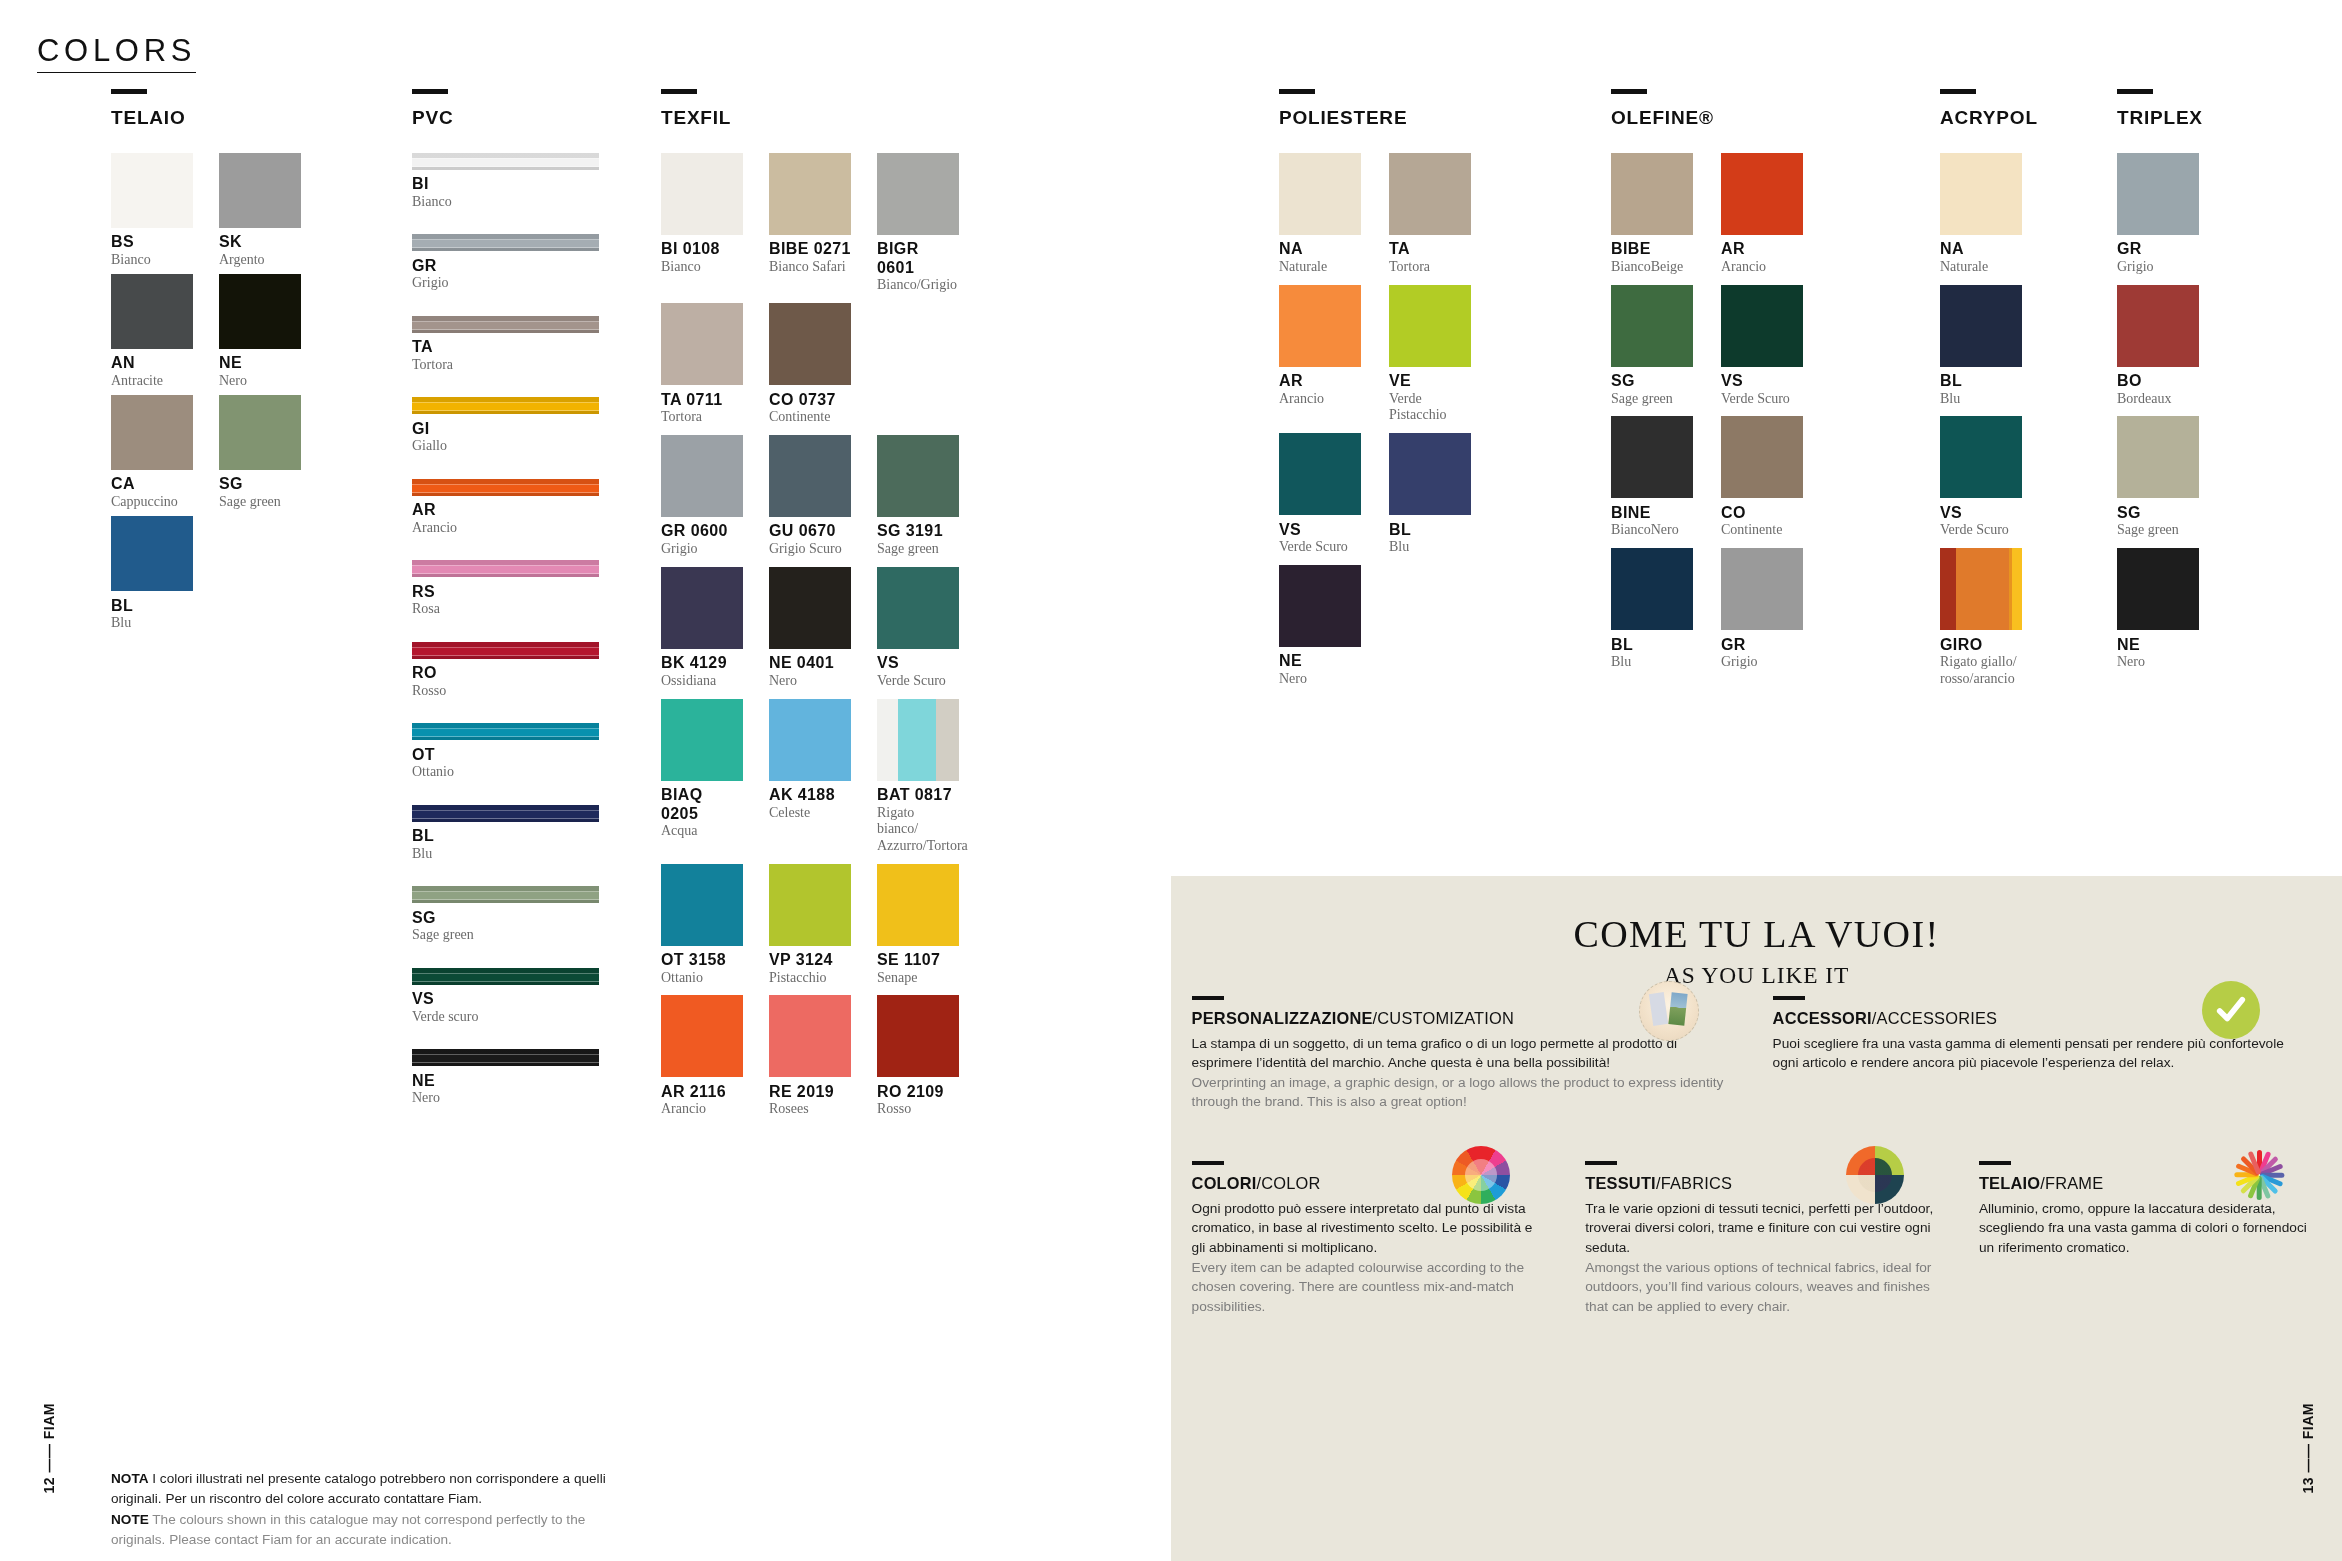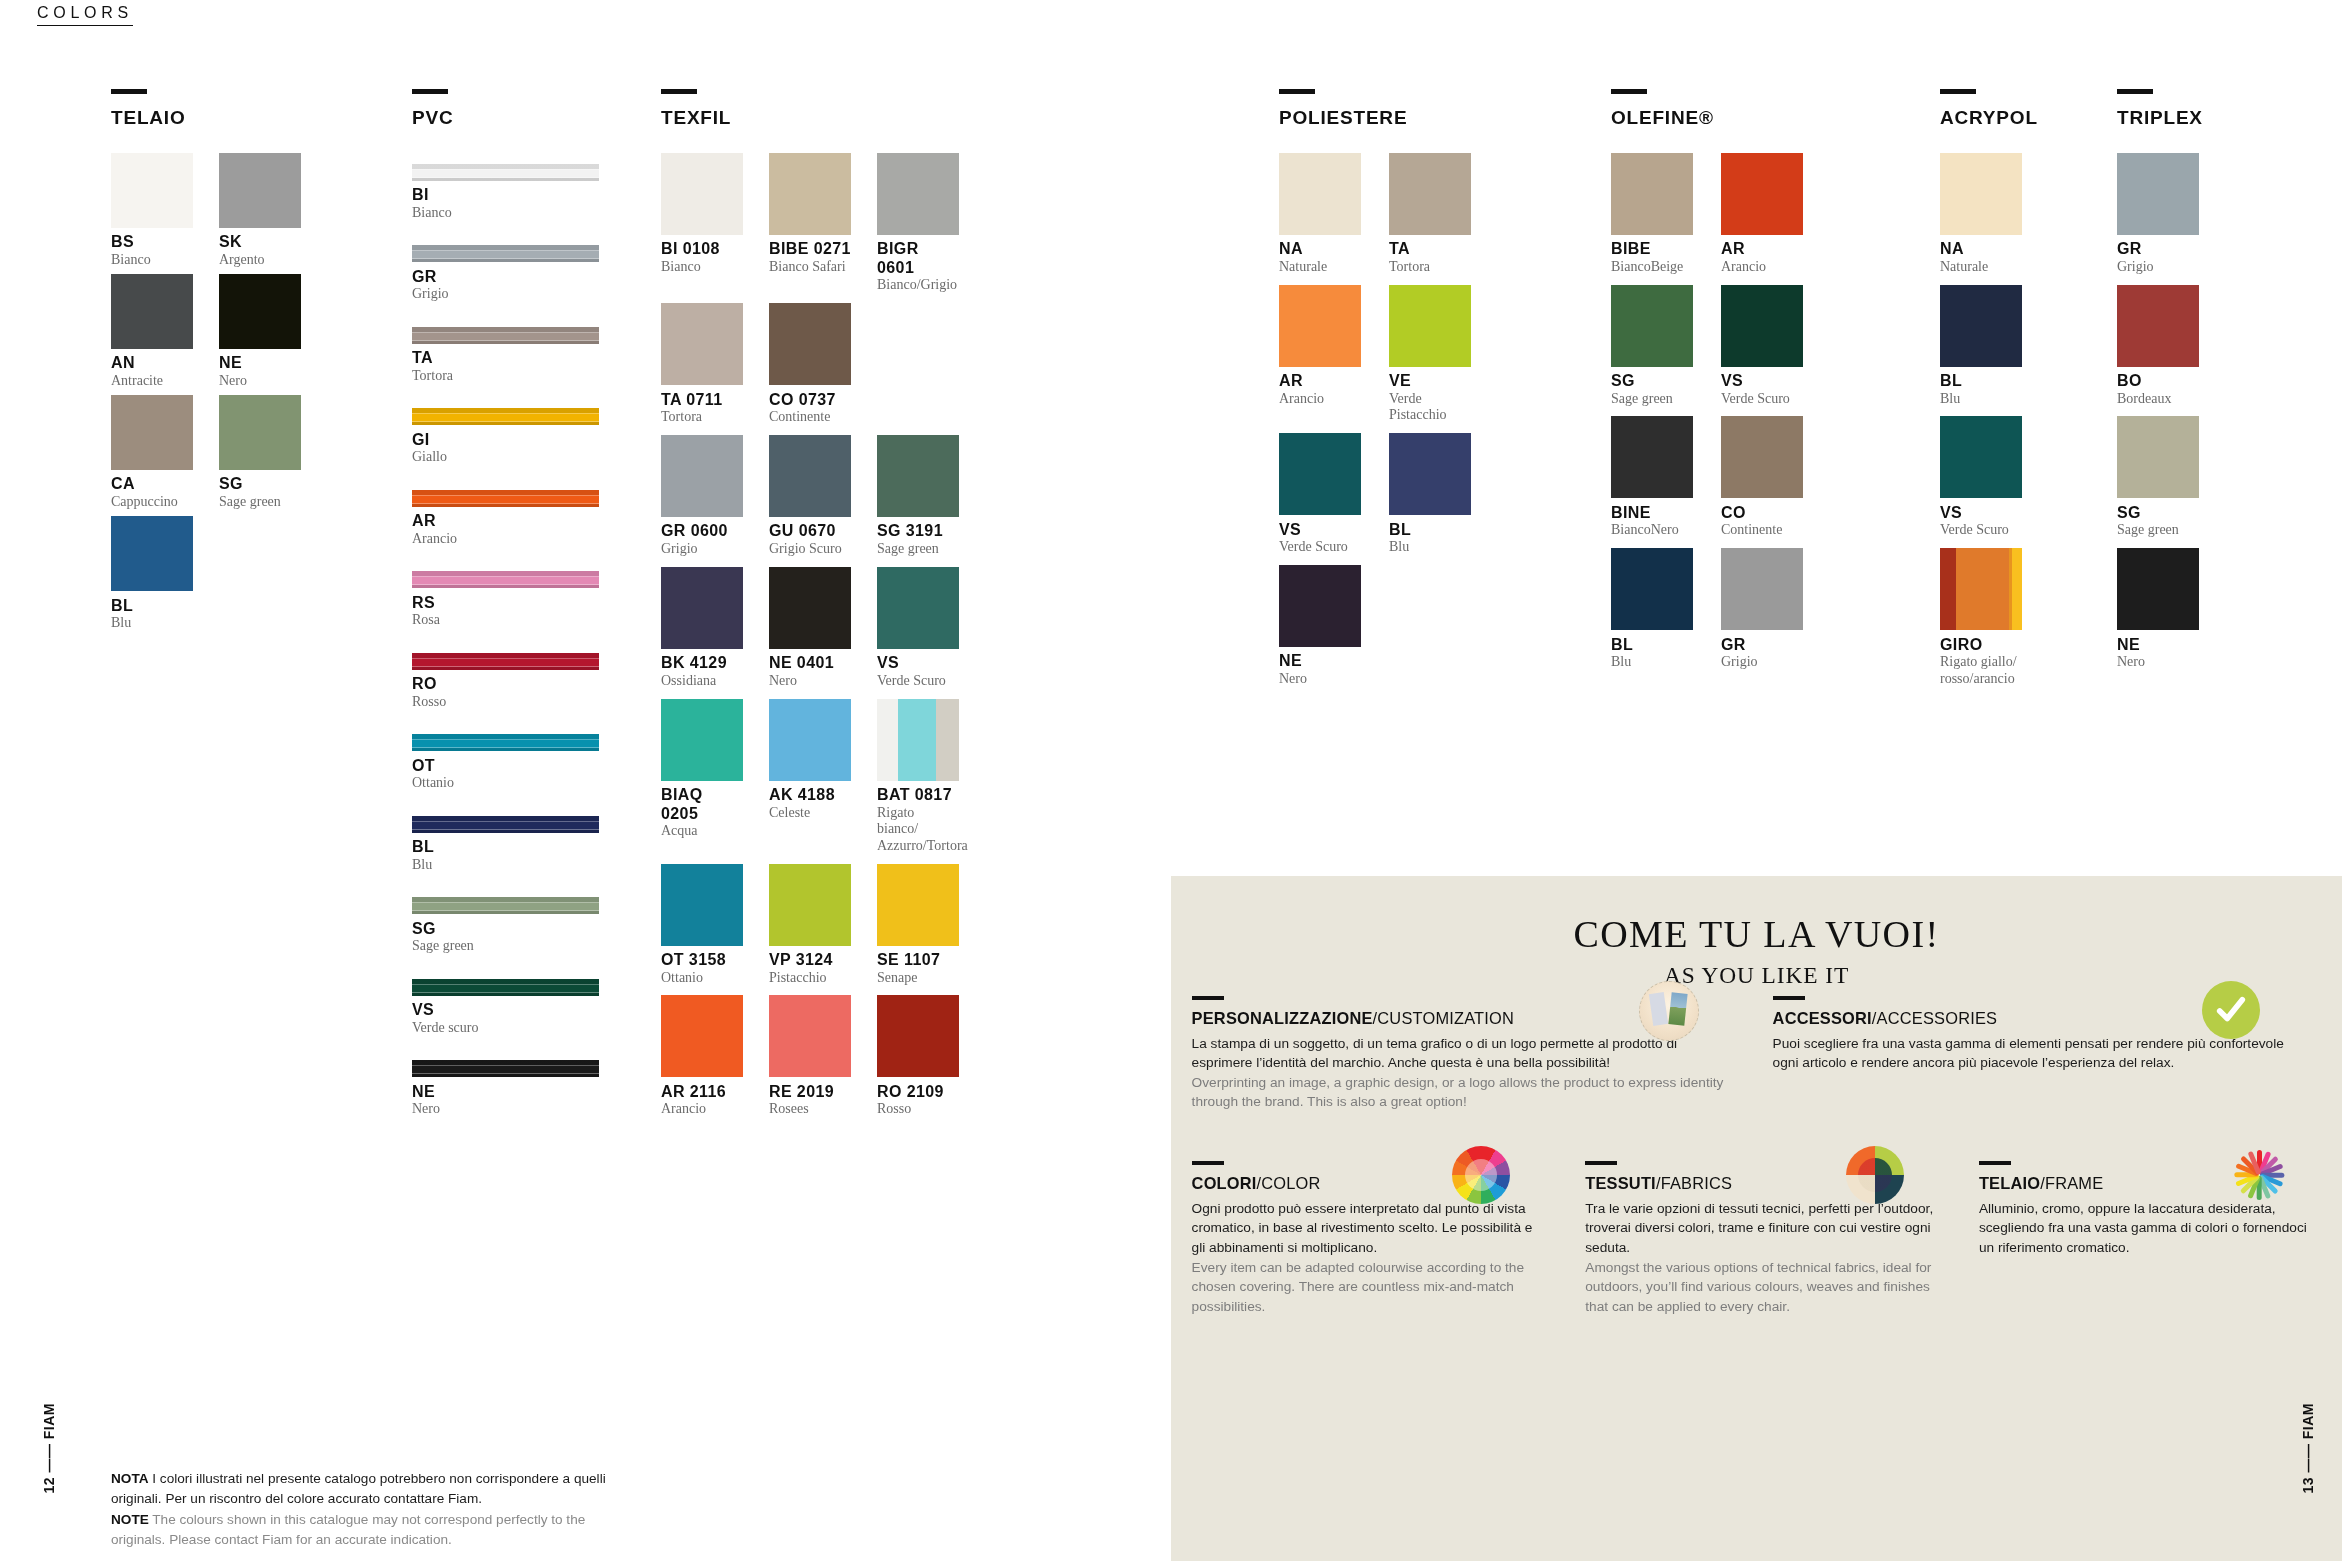--- a/index.html
+++ b/index.html
@@ -12,35 +12,35 @@
 
   
   .rule{width:36px;height:4.7px;background:#111;margin-bottom:13px;}
   .grp-title{font-size:19px;font-weight:bold;letter-spacing:0.8px;color:#111;
              font-family:"Liberation Sans",sans-serif;}
   .sw-code{font-size:16px;font-weight:bold;color:#111;letter-spacing:0.4px;line-height:1.15;margin-top:5.6px;}
   .sw-name{font-size:14px;color:#6b6b6b;font-family:"Liberation Serif",serif;line-height:1.18;}
 
   
   #colors-heading{
-    position:absolute;left:37px;top:4px;
-    font-size:16px;letter-spacing:4.7px;color:#111;
+    position:absolute;left:37px;top:33px;
+    font-size:31px;letter-spacing:4.7px;color:#111;
     border-bottom:1.4px solid #111;padding-bottom:3px;
   }
 
   
   .col{position:absolute;}
 
   
   .grid2{display:grid;grid-template-columns:82px 82px;column-gap:26px;row-gap:5.6px;margin-top:24px;}
   .cell{width:82px;}
   .solid{width:82px;height:75px;}
 
   
-  .pvc-list{margin-top:35px;}
+  .pvc-list{margin-top:24px;}
   .pvc-item{margin-bottom:24px;}
   .pvc-bar{width:187px;height:17px;}
 
   
   .grid3{display:grid;grid-template-columns:repeat(3,82px);column-gap:26px;row-gap:9.4px;margin-top:24px;}
   .fab{width:82px;height:82px;}
 
   
   .grid2b{display:grid;grid-template-columns:82px 82px;column-gap:28px;row-gap:9.4px;margin-top:24px;}
   .w-weave{

